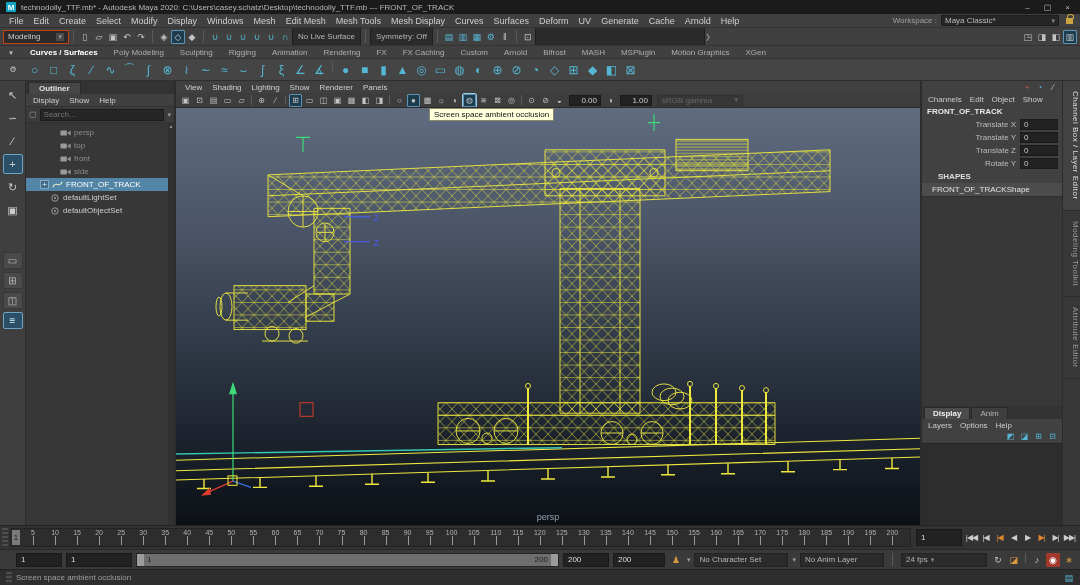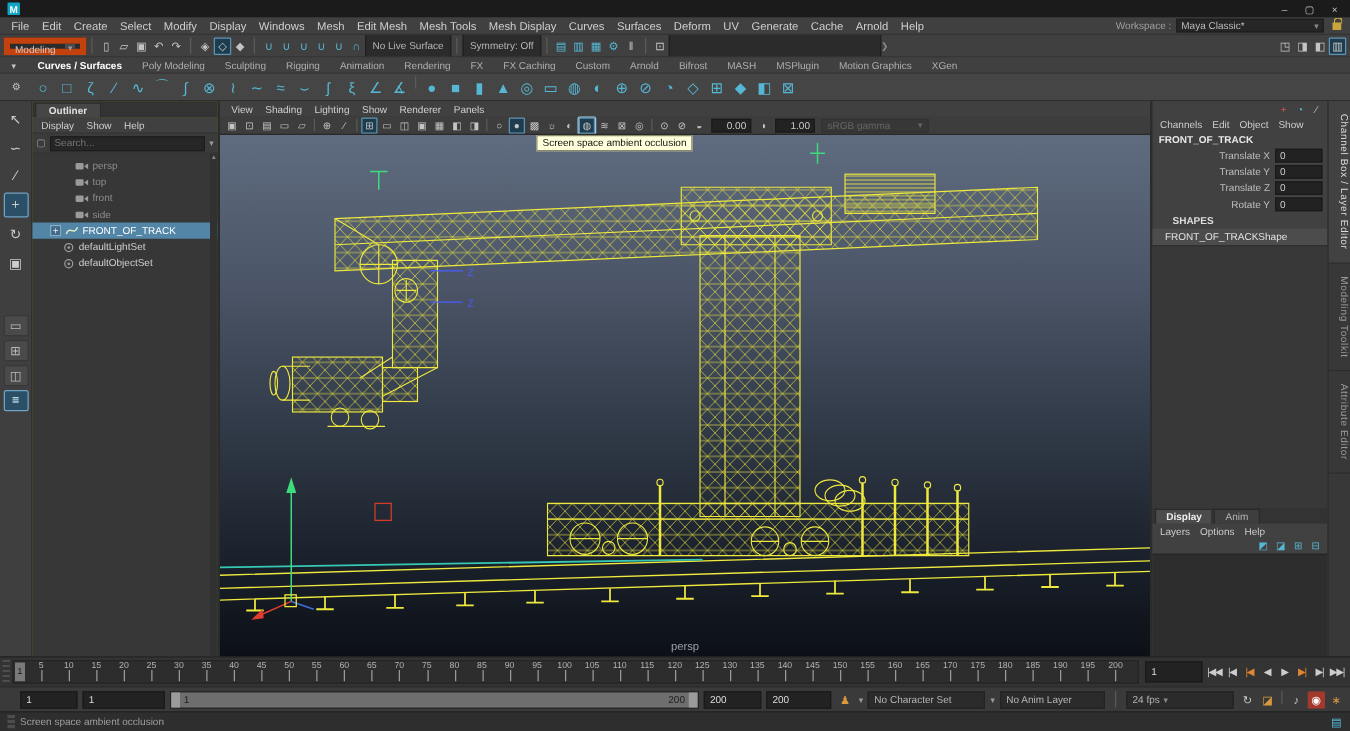--- a/index.html
+++ b/index.html
@@ -22,21 +22,21 @@
   .wslabel{color:#9f9f9f;font-size:8px}
   .wsdd{width:118px;height:11px;background:#262626;border:1px solid #1d1d1d;display:flex;align-items:center;
         padding:0 3px;font-size:8px;color:#bbb}
   .wsdd .caret{margin-left:auto;color:#8a8a8a;font-size:7px}
   .lock{width:7px;height:6px;background:#caa53e;position:relative;margin:0 3px}
   .lock:before{content:"";position:absolute;top:-4px;left:1px;width:5px;height:4px;border:1px solid #caa53e;
                border-bottom:none;border-radius:3px 3px 0 0}
 
   
   .statusline{height:18px;background:#404040;display:flex;align-items:center;padding:0 3px;border-bottom:1px solid #333;flex:0 0 auto;overflow:hidden}
-  .modedd{width:66px;height:14px;background:#2b2b2b;border:5px solid #c2410c;display:flex;
+  .modedd{width:66px;height:14px;background:#2b2b2b;border:1px solid #c2410c;display:flex;align-items:center;
           padding:0 4px;font-size:8px;color:#ccc}
   .modedd .caret{margin-left:auto;font-size:7px;color:#999;background:#4a4a4a;padding:0 2px}
   .sep{width:1px;height:13px;background:#5a5a5a;margin:0 4px;flex:0 0 auto}
   .icon{min-width:14px;height:14px;display:flex;align-items:center;justify-content:center;
         font-size:9px;color:#c4c4c4;flex:0 0 auto;border:1px solid transparent;border-radius:1px}
   .icon.tl{color:#55b7d4}.icon.or{color:#d99a3d}.icon.rd{color:#cf5b4e}
   .icon.on{background:#1d3d4f;border-color:#5f93b4}
   .icon.hv{outline:1px solid #9cc7e0}
   .icon.ak{background:#a3382c;color:#fff}
   .sfield{height:31px;background:#2b2b2b;border:1px solid #1f1f1f;display:flex;align-items:center;
@@ -57,21 +57,21 @@
   .toolbox{width:26px;background:#3f3f3f;border-right:1px solid #2c2c2c;display:flex;flex-direction:column;
            align-items:center;padding-top:4px;gap:3px;flex:0 0 auto}
   .tool{width:20px;height:20px;display:flex;align-items:center;justify-content:center;font-size:11px;color:#ccc;border-radius:2px;border:1px solid transparent}
   .tool.on{background:#2a4f66;border-color:#6fa3c4}
   .tbspacer{height:26px}
   .lay{width:20px;height:17px;display:flex;align-items:center;justify-content:center;font-size:10px;color:#bbb;
        background:#4a4a4a;border:1px solid #383838;border-radius:2px}
   .lay.on{background:#2a4f66;border-color:#6fa3c4;color:#dff}
 
   
-  .outliner{width:150px;background:#4d7c0f;border-right:2px solid #2c2c2c;display:flex;flex-direction:column;flex:0 0 auto}
+  .outliner{width:150px;background:#701a75;border-right:2px solid #2c2c2c;display:flex;flex-direction:column;flex:0 0 auto}
   .ol-tabstrip{height:13px;background:#333;display:flex;padding:1px 2px 0}
   .ol-tab{background:#464646;border:1px solid #2a2a2a;border-bottom:none;padding:0 10px;font-size:8px;
           color:#e0e0e0;display:flex;align-items:center;font-weight:bold}
   .ol-menus{height:13px;display:flex;align-items:center;background:#404040;padding-left:2px;border-bottom:1px solid #333}
   .ol-menu{padding:0 5px;font-size:8px;color:#cfcfcf}
   .ol-search{height:16px;display:flex;align-items:center;gap:3px;padding:0 3px;background:#3b3b3b;border-bottom:1px solid #323232}
   .ol-filter{font-size:8px;color:#9a9a9a}
   .ol-search input{flex:1;height:12px;background:#262626;border:1px solid #1d1d1d;color:#bbb;font-size:8px;padding:0 3px;font-family:inherit}
   .ol-caret{font-size:7px;color:#9a9a9a}
   .ol-list{flex:1;background:#373737;padding-top:3px;position:relative}
@@ -173,20 +173,21 @@
             font-size:8px;color:#9f9f9f;border-top:1px solid #222;flex:0 0 auto}
   .helpline .icon{margin-left:auto}
 </style>
 </head>
 <body>
 
 <div class="app">
 
   <div class="titlebar">
     <span class="appicon">M</span>
+    <span class="wintitle">technodolly_TTF.mb* - Autodesk Maya 2020: C:\Users\casey.schatz\Desktop\technodolly_TTF.mb  ---  FRONT_OF_TRACK</span>
     <span class="winctl">
       <span class="winbtn">–</span>
       <span class="winbtn">▢</span>
       <span class="winbtn">×</span>
     </span>
   </div>
 
   <div class="menubar">
     <span id="mb-items" style="display:flex">
         <span class="mi">File</span>

